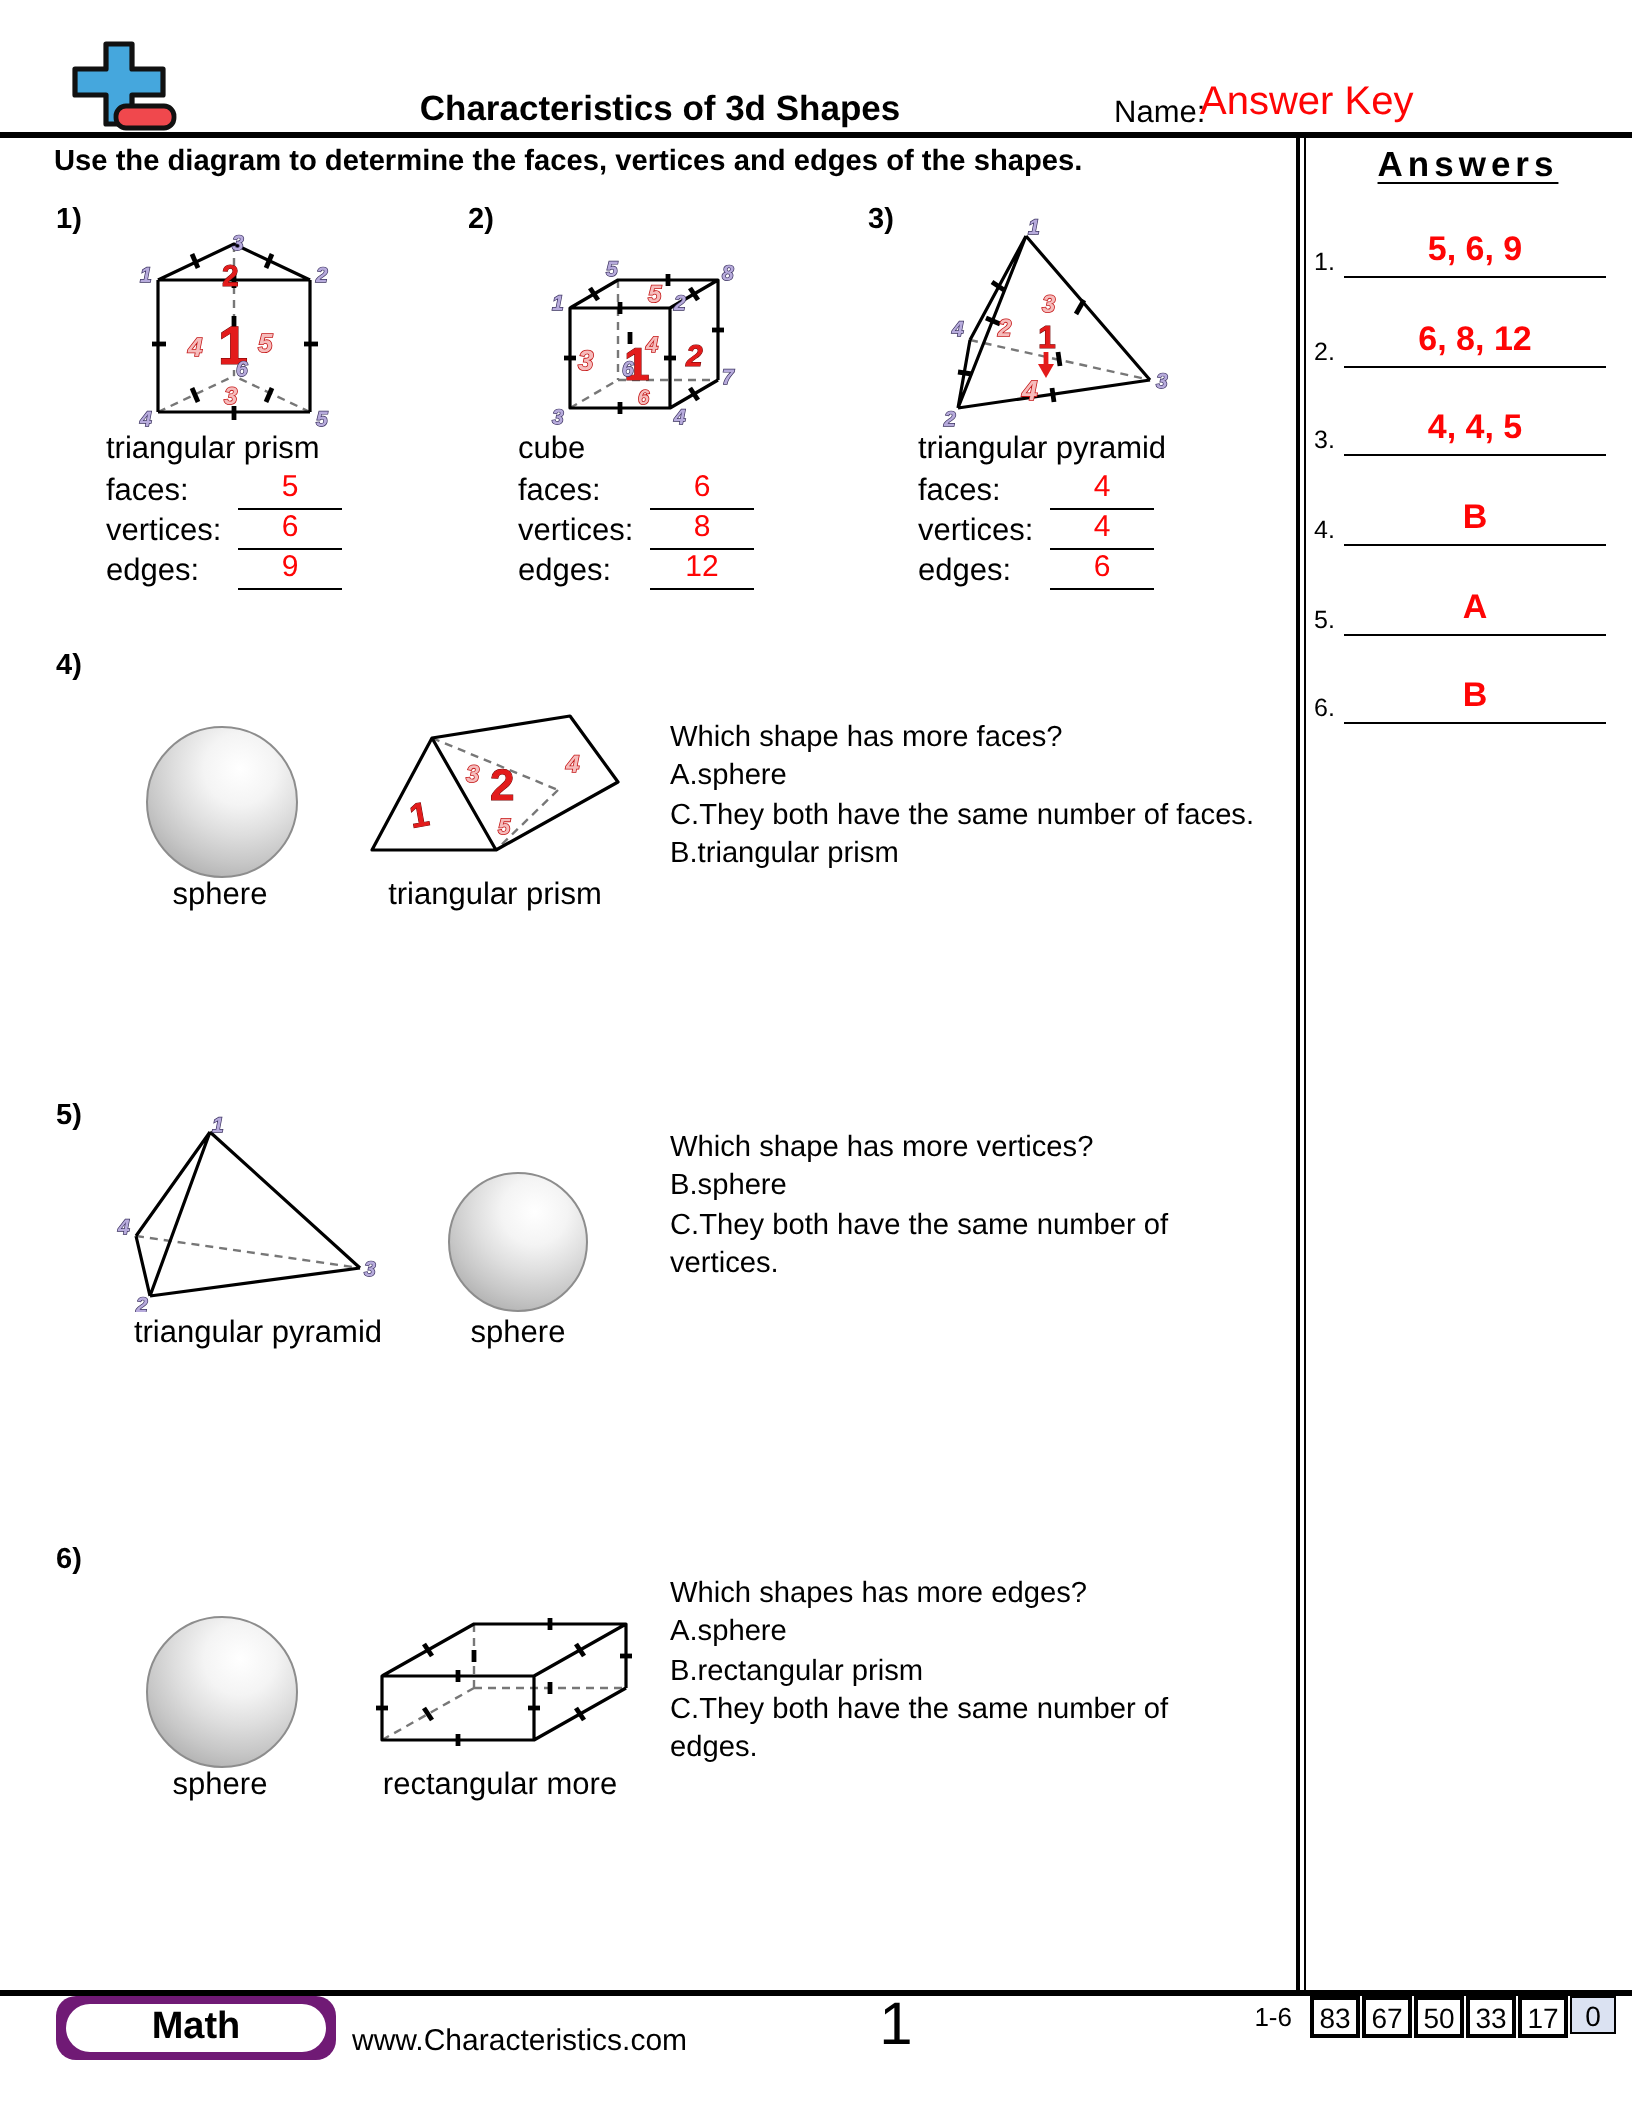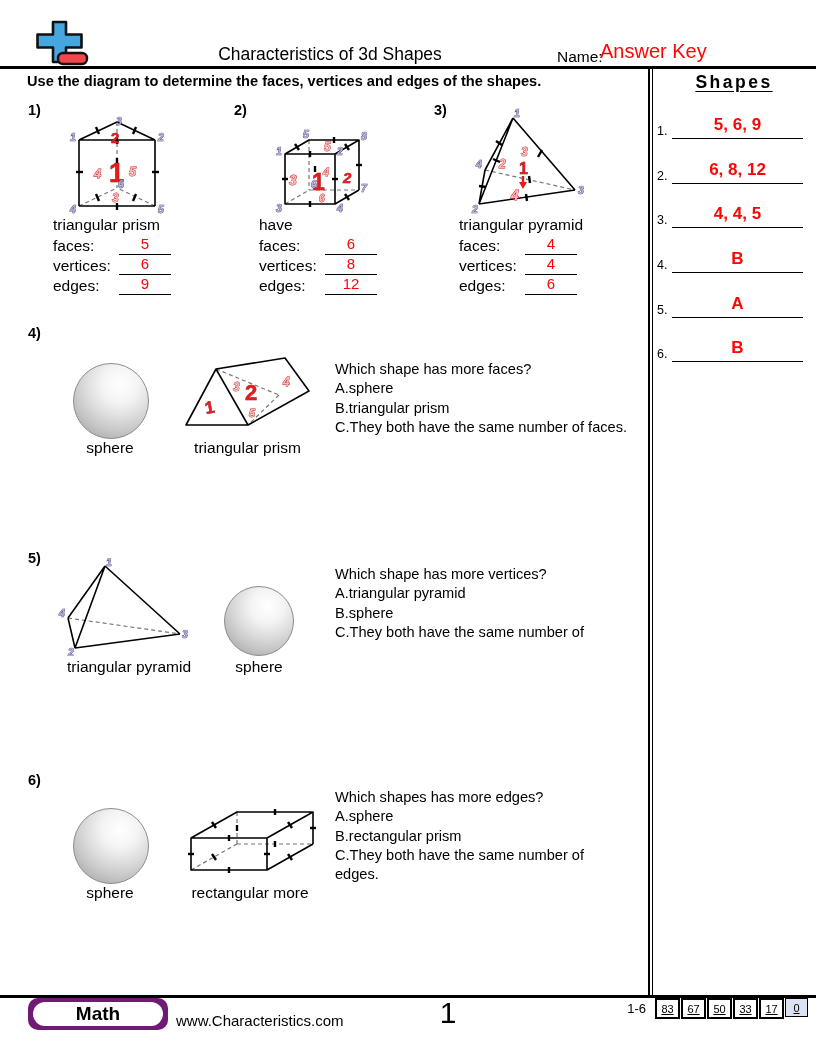--- a/index.html
+++ b/index.html
@@ -11,21 +11,21 @@
     --solid-red:#e31b1b;
   }
   html,body{margin:0;padding:0;background:#ffffff;}
   .page{
     position:relative;width:816px;height:1056px;background:#fff;
     font-family:"Liberation Sans",sans-serif;color:#000;overflow:hidden;
   }
   
   .logo{position:absolute;left:28px;top:20px;}
   .title{position:absolute;left:150px;top:44px;width:360px;text-align:center;
-    font-size:17.5px;font-weight:normal;}
+    font-size:17.5px;font-weight:bold;}
   .name-label{position:absolute;left:557px;top:48px;font-size:15.5px;}
   .answer-key{position:absolute;left:600px;top:40px;width:180px;text-align:left;
     font-size:20px;font-weight:normal;color:var(--red);}
   .header-line{position:absolute;left:0;right:0;top:66px;height:3px;background:#000;}
   .instruction{position:absolute;left:27px;top:73px;font-size:14.6px;font-weight:bold;}
   
   .divider{position:absolute;left:648px;top:69px;height:926px;width:2px;
     border-left:2.5px solid #000;border-right:1.5px solid #000;}
   .answers-title{position:absolute;left:655px;top:72px;width:158px;text-align:center;
     font-size:17.5px;font-weight:bold;letter-spacing:2.5px;text-decoration:underline;
@@ -51,22 +51,22 @@
   
   .footer-line{position:absolute;left:0;right:0;top:995px;height:2.5px;background:#000;}
   .brand-box{position:absolute;left:28px;top:998px;width:140px;height:32px;background:#701a75;
     border-radius:10px;}
   .brand-pill{position:absolute;left:5px;right:5px;top:4px;bottom:4px;background:#fff;
     border-radius:12px;text-align:center;font-size:19px;font-weight:bold;line-height:24px;}
   .website{position:absolute;left:176px;top:1012px;font-size:15px;}
   .page-num{position:absolute;left:398px;top:996px;width:100px;text-align:center;font-size:30px;}
   .score-range{position:absolute;left:602px;top:1001px;width:44px;text-align:right;font-size:13px;}
   .score-table{position:absolute;left:655px;top:998px;display:flex;gap:1px;}
-  .score-cell{width:21px;height:17px;border:2px solid #000;font-size:11px;
-    display:flex;align-items:center;justify-content:center;background:#fff;text-decoration:underline;}
+  .score-cell{width:21px;height:17px;border:2px solid #000;font-size:14px;
+    display:flex;align-items:center;justify-content:center;background:#fff;}
   .score-cell.hl{background:#dbe2f2;border-width:1.5px;}
   
   .vtx{font-family:"Liberation Sans",sans-serif;font-size:10.5px;font-weight:bold;font-style:italic;
     fill:var(--purple-fill);stroke:var(--purple-stroke);stroke-width:.7;paint-order:stroke;}
   .fpink{font-family:"Liberation Sans",sans-serif;font-weight:bold;font-style:italic;
     fill:var(--pink-fill);stroke:var(--pink-stroke);stroke-width:.8;paint-order:stroke;}
   .fred{font-family:"Liberation Sans",sans-serif;font-weight:bold;
     fill:var(--solid-red);stroke:#6d0000;stroke-width:.5;paint-order:stroke;}
   .edge{stroke:#000;stroke-width:1.6;fill:none;stroke-linejoin:round;}
   .hedge{stroke:#777;stroke-width:1.2;fill:none;stroke-dasharray:4 3;}
@@ -81,21 +81,21 @@
     <path d="M25 2 h13 v12.5 h15.5 v13 H38 V42 H25 V27.5 H9.5 v-13 H25 Z" fill="#45a7dd" stroke="#111" stroke-width="2.6" stroke-linejoin="round"></path>
     <rect x="30" y="33" width="29" height="11" rx="5" fill="#f0484d" stroke="#111" stroke-width="2.4"></rect>
   </svg>
   <div class="title">Characteristics of 3d Shapes</div>
   <div class="name-label">Name:</div>
   <div class="answer-key">Answer Key</div>
   <div class="header-line"></div>
   <div class="instruction">Use the diagram to determine the faces, vertices and edges of the shapes.</div>
 
   <div class="divider"></div>
-  <div class="answers-title">Shapes</div>
+  <div class="answers-title">Answers</div>
   <div class="ans-item" style="top:105px">
     <span class="n">1.</span>
     <span class="v">5, 6, 9</span>
     <span class="line"></span>
   </div>
   <div class="ans-item" style="top:150px">
     <span class="n">2.</span>
     <span class="v">6, 8, 12</span>
     <span class="line"></span>
   </div>
@@ -184,21 +184,21 @@
       <text class="fpink" x="52" y="74" font-size="10">6</text>
       <text class="vtx" x="9" y="27">1</text>
       <text class="vtx" x="70" y="27">2</text>
       <text class="vtx" x="9" y="84">3</text>
       <text class="vtx" x="70" y="84">4</text>
       <text class="vtx" x="36" y="10">5</text>
       <text class="vtx" x="44" y="60">6</text>
       <text class="vtx" x="94" y="64">7</text>
       <text class="vtx" x="94" y="12">8</text>
     </svg>
-    <div class="shape-name">have</div>
+    <div class="shape-name">cube</div>
     <div class="fve-row" style="top:137px">
       <span>faces:</span>
       <span class="fve-val">6</span>
     </div>
     <div class="fve-row" style="top:157px">
       <span>vertices:</span>
       <span class="fve-val">8</span>
     </div>
     <div class="fve-row" style="top:177px">
       <span>edges:</span>
@@ -264,22 +264,22 @@
       <text class="fred" x="22" y="60" font-size="17" transform="rotate(-10 28 55)">1</text>
       <text class="fpink" x="50" y="38" font-size="12">3</text>
       <text class="fred" x="62" y="47" font-size="22">2</text>
       <text class="fpink" x="100" y="33" font-size="12">4</text>
       <text class="fpink" x="66" y="64" font-size="11">5</text>
     </svg>
     <div class="caption" style="left:148px;top:119px;width:145px">triangular prism</div>
     <div class="qtext" style="top:40px">
       <div>Which shape has more faces?</div>
       <div>A.sphere</div>
+      <div>C.They both have the same number of faces.</div>
       <div>B.triangular prism</div>
-      <div>C.They both have the same number of faces.</div>
     </div>
   </div>
 
   <div class="pblock" style="top:540px">
     <div class="qnum" style="left:1px;top:10px">5)</div>
     <svg class="diag" style="left:21px;top:18px" width="145" height="98" viewBox="0 0 145 98">
       <path class="hedge" d="M20 60 L132 76"></path>
       <path class="edge" d="M57 8 L27 90 M57 8 L132 76 M27 90 L132 76 M57 8 L20 60 M20 60 L27 90"></path>
       <text class="vtx" x="58" y="8">1</text>
       <text class="vtx" x="20" y="98">2</text>
@@ -295,23 +295,23 @@
           <stop offset="55%" stop-color="#dedede"></stop>
             <stop offset="78%" stop-color="#c7c7c7"></stop>
           <stop offset="100%" stop-color="#adadad"></stop>
         </radialGradient>
       </defs>
       <circle cx="36" cy="36" r="34.5" fill="url(#sph5)" stroke="#8d8d8d" stroke-width="1"></circle>
     </svg>
     <div class="caption" style="left:196px;top:118px;width:72px">sphere</div>
     <div class="qtext" style="top:25px">
       <div>Which shape has more vertices?</div>
-      <div>A.triangular pyramid</div>
       <div>B.sphere</div>
       <div>C.They both have the same number of</div>
+      <div>vertices.</div>
     </div>
   </div>
 
   <div class="pblock" style="top:765px">
     <div class="qnum" style="left:1px;top:7px">6)</div>
     <svg class="diag" style="left:45px;top:42px" width="78" height="78" viewBox="0 0 78 78">
       <defs>
         <radialGradient id="sph6" cx="62%" cy="28%" r="80%">
           <stop offset="0%" stop-color="#ffffff"></stop>
             <stop offset="30%" stop-color="#f4f4f4"></stop>

